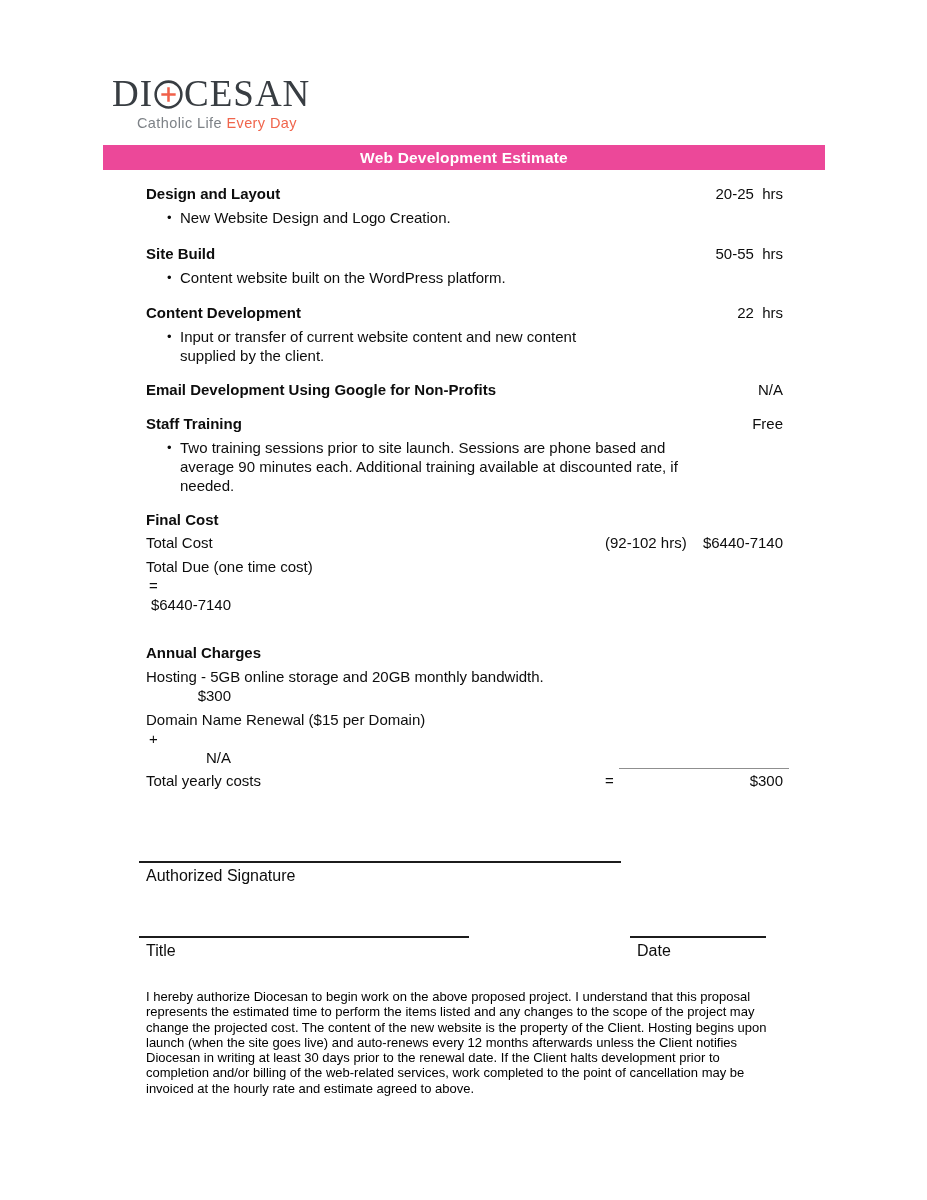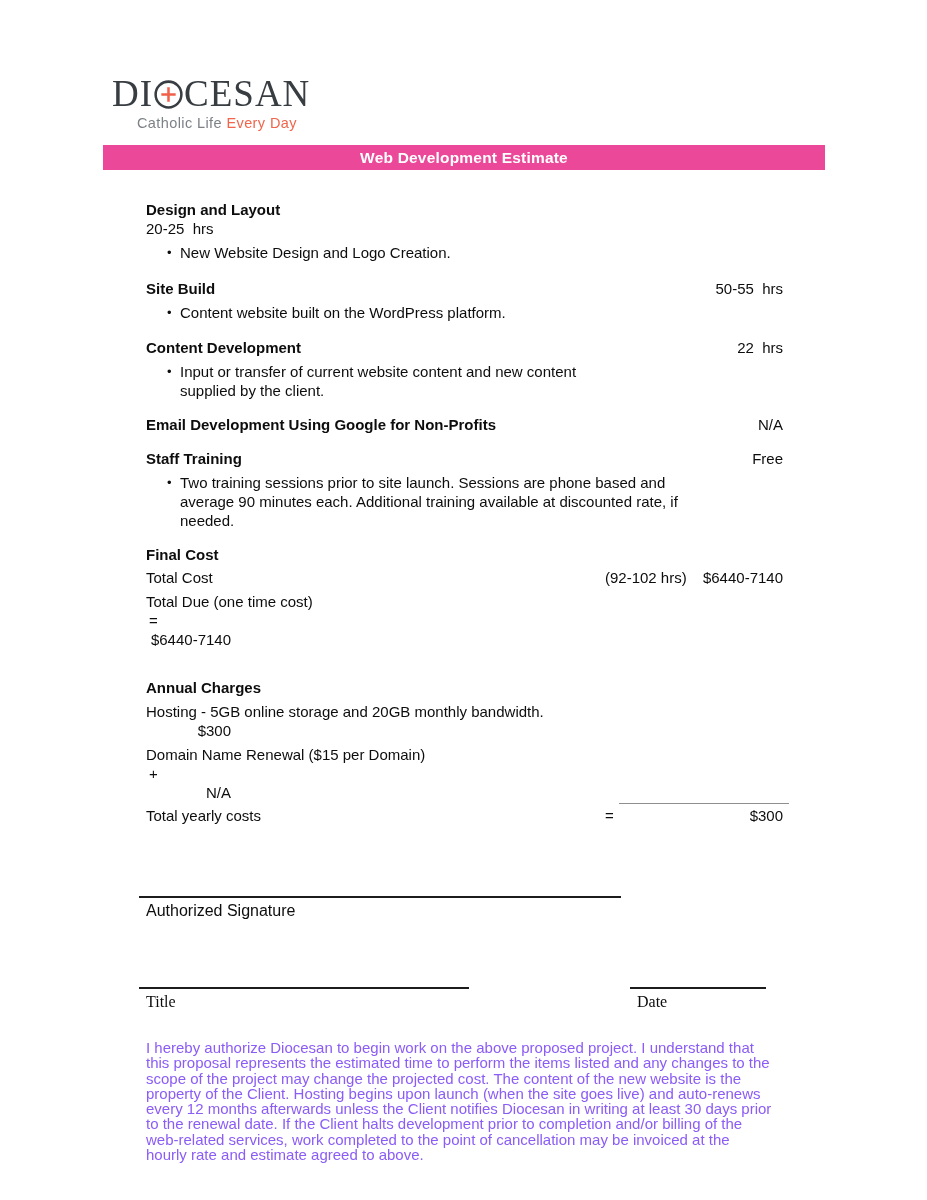--- a/index.html
+++ b/index.html
@@ -25,39 +25,39 @@
   .row .label { flex:1; }
   .row .op { width:96px; padding-left:3px; white-space:pre; }
   .row .val { width:85px; text-align:right; white-space:pre; }
   .head .label { font-weight:bold; }
   .head .val { width:auto; flex:none; white-space:pre; }
   .bullet { display:flex; margin-top:5px; }
   .bullet .dot { width:13px; margin-left:21px; font-size:13px; }
   .w452 .btext { max-width:452px; }
   .w540 .btext { max-width:540px; }
 
-  .mt14 { margin-top:30px;flex-direction:column; } .mt15 { margin-top:15px; } .mt16 { margin-top:16px; }
+  .mt14 { margin-top:14px; } .mt15 { margin-top:15px; } .mt16 { margin-top:16px; }
   .mt17 { margin-top:17px; } .mt29 { margin-top:29px; }
   .rowgap { margin-top:5px;flex-direction:column; }
   .fc-title, .ac-title { font-weight:bold; }
   .fc-title { margin-top:15px; }
   .fc-first { margin-top:4px; }
   .sum-rule { margin:1px -6px 2px auto; width:170px; border-bottom:1px solid #8f8f8f; height:1px; }
 
   
   .sig-block { margin:71px 0 0 139px; width:648px; font-size:16px; }
   .sig-line1 { width:482px; border-top:2px solid #1c1c1c; }
   .sig-label { padding:2px 0 0 7px; line-height:21px; }
-  .sig-row2 { display:flex; margin-top:66px;font-family:Liberation Serif, serif; }
+  .sig-row2 { display:flex; margin-top:50px; }
   .title-col { width:330px; border-top:2px solid #1c1c1c; }
   .sig-spacer { width:161px; }
   .date-col { width:136px; border-top:2px solid #1c1c1c; }
 
   
-  .legal { margin:28px 0 0 146px; width:626px; font-size:15px; line-height:15.3px; color:#8b5cf6; }
+  .legal { margin:28px 0 0 146px; width:626px; font-size:13px; line-height:15.3px; color:#000000; }
 </style>
 </head>
 <body>
 
 <div class="page">
 
   <div class="masthead">
     <div>
       <div class="logo-word"><span>DI</span><span><svg width="31" height="31" viewBox="0 0 32 32">
               <circle cx="16" cy="16" r="13.3" fill="none" stroke="#383d42" stroke-width="2.6"></circle>

